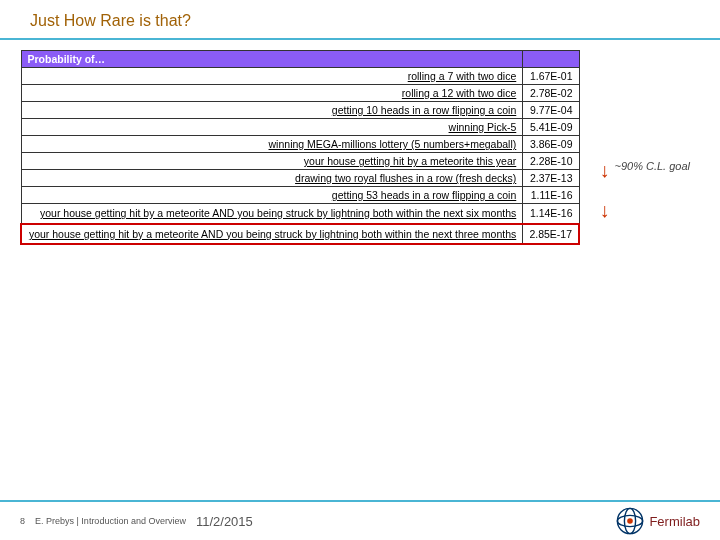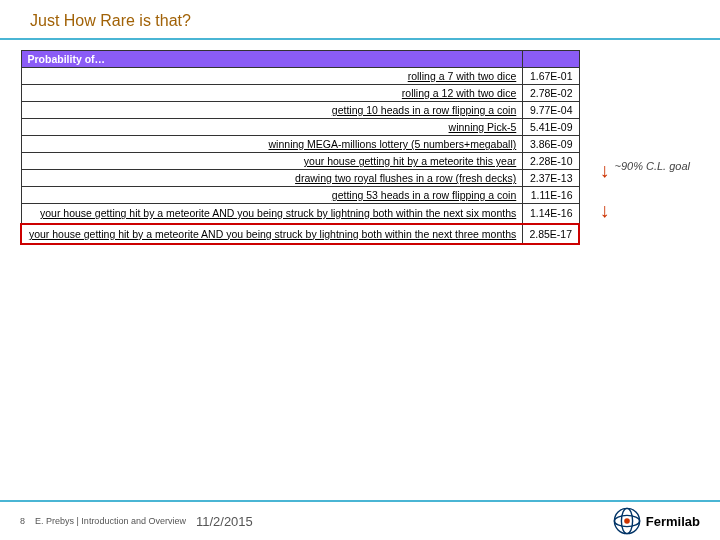--- a/index.html
+++ b/index.html
@@ -142,22 +142,22 @@
       gap: 5px;
     }
 
     .fermilab-icon {
       width: 28px;
       height: 28px;
     }
 
     .fermilab-text {
       font-size: 13px;
-      font-weight: bold;
-      color: #000000;
+      font-weight: normal;
+      color: #7f1d1d;
     }
   </style>
 </head>
 <body>
 
 <div class="page">
 
   <div class="header">
     <span class="header-title">Just How Rare is that?</span>
   </div>

